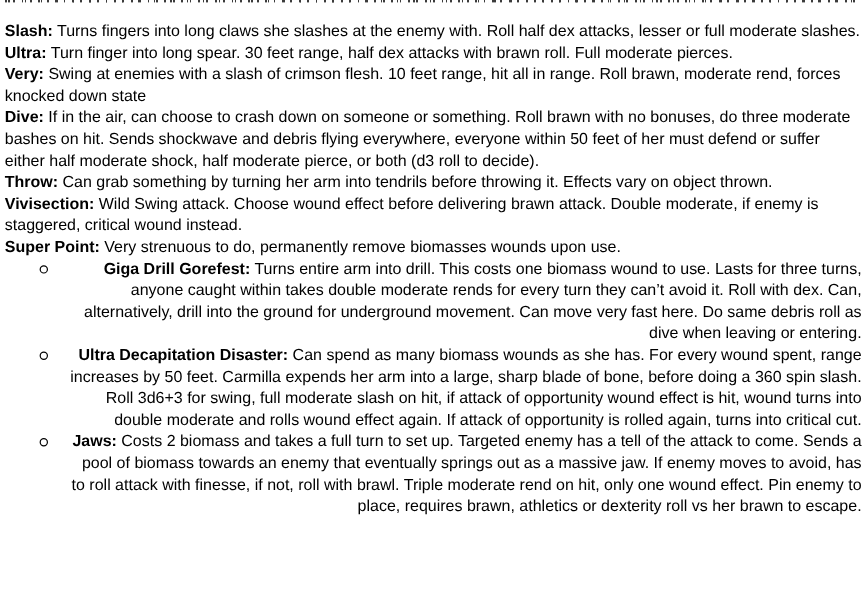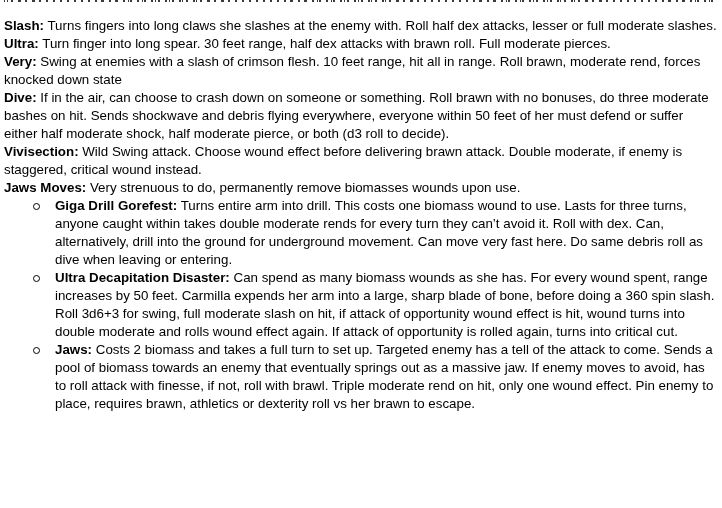--- a/index.html
+++ b/index.html
@@ -40,20 +40,21 @@
     font-weight: 700;
   }
   ul.supers {
     list-style: none;
     margin: 0;
     padding: 0;
   }
   li.super {
     position: relative;
     padding-left: 51px;
+    text-align: right;
   }
   .bullet {
     position: absolute;
     left: 29px;
     top: 6px;
     width: 5px;
     height: 5px;
     border: 1.2px solid #000000;
     border-radius: 50%;
     box-sizing: content-box;
@@ -67,24 +68,25 @@
 
   <p class="move"><b class="lbl">Slash:</b> <span>Turns fingers into long claws she slashes at the enemy with. Roll half dex attacks, lesser or full moderate slashes.</span></p>
 
   <p class="move"><b class="lbl">Ultra:</b> <span>Turn finger into long spear. 30 feet range, half dex attacks with brawn roll. Full moderate pierces.</span></p>
 
   <p class="move"><b class="lbl">Very:</b> <span>Swing at enemies with a slash of crimson flesh. 10 feet range, hit all in range. Roll brawn, moderate rend, forces knocked down state</span></p>
 
 
   <p class="move"><b class="lbl">Dive:</b> <span>If in the air, can choose to crash down on someone or something. Roll brawn with no bonuses, do three moderate bashes on hit. Sends shockwave and debris flying everywhere, everyone within 50 feet of her must defend or suffer either half moderate shock, half moderate pierce, or both (d3 roll to decide).</span></p>
 
+  <p class="move"><b class="lbl">Throw:</b> <span>Can grab something by turning her arm into tendrils before throwing it. Effects vary on object thrown.</span></p>
 
   <p class="move"><b class="lbl">Vivisection:</b> <span>Wild Swing attack. Choose wound effect before delivering brawn attack. Double moderate, if enemy is staggered, critical wound instead.</span></p>
 
-  <p class="move"><b class="lbl">Jaws Moves:</b> <span>Very strenuous to do, permanently remove biomasses wounds upon use.</span></p>
+  <p class="move"><b class="lbl">Super Point:</b> <span>Very strenuous to do, permanently remove biomasses wounds upon use.</span></p>
 
   <ul class="supers">
     <li class="super">
       <span class="bullet"></span>
       <b class="lbl">Giga Drill Gorefest:</b> <span>Turns entire arm into drill. This costs one biomass wound to use. Lasts for three turns, anyone caught within takes double moderate rends for every turn they can’t avoid it. Roll with dex. Can, alternatively, drill into the ground for underground movement. Can move very fast here. Do same debris roll as dive when leaving or entering.</span>
     </li>
     <li class="super">
       <span class="bullet"></span>
       <b class="lbl">Ultra Decapitation Disaster:</b> <span>Can spend as many biomass wounds as she has. For every wound spent, range increases by 50 feet. Carmilla expends her arm into a large, sharp blade of bone, before doing a 360 spin slash. Roll 3d6+3 for swing, full moderate slash on hit, if attack of opportunity wound effect is hit, wound turns into double moderate and rolls wound effect again. If attack of opportunity is rolled again, turns into critical cut.</span>
     </li>

